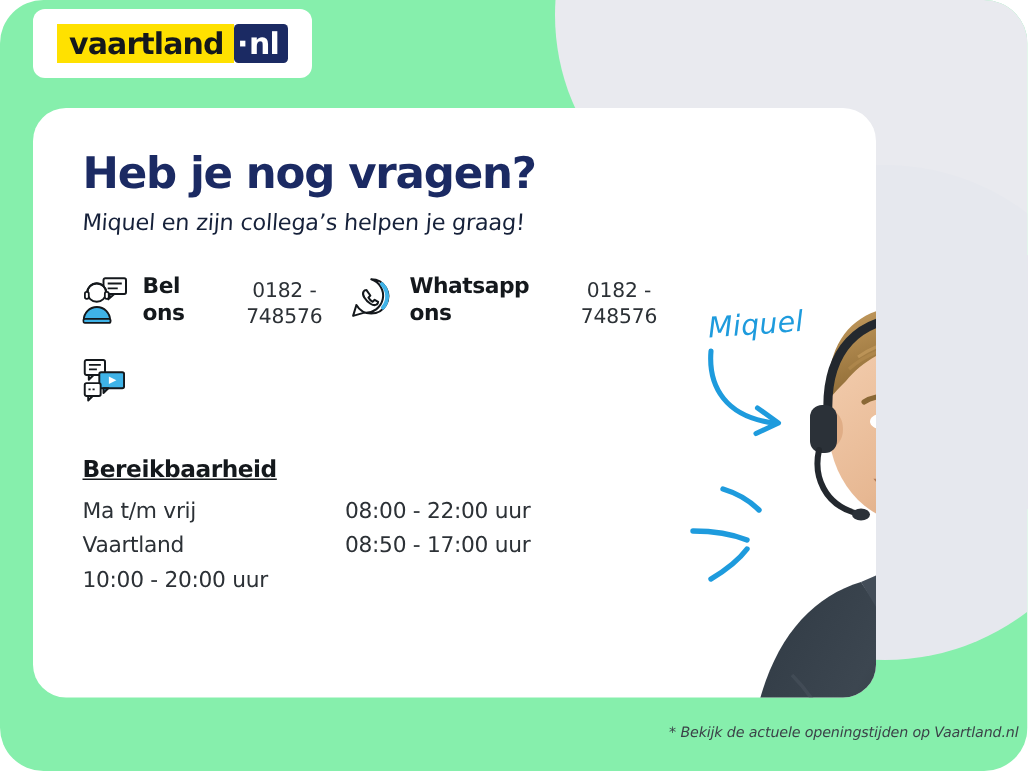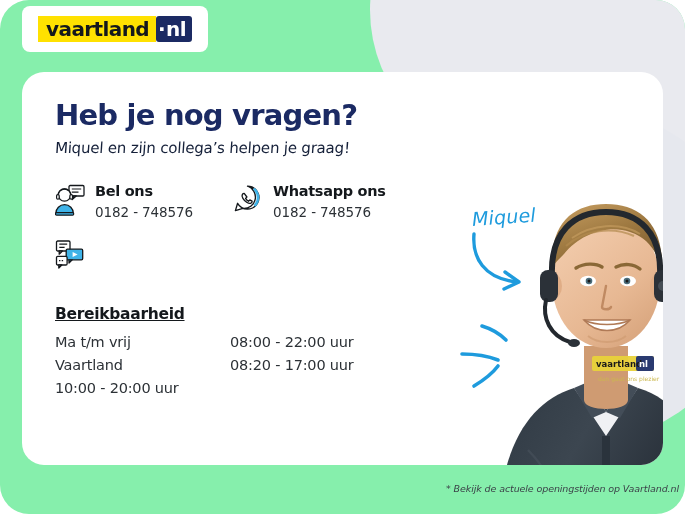--- a/index.html
+++ b/index.html
@@ -93,21 +93,21 @@
     display: flex;
     align-items: center;
     padding-right: 1px;
   }
 
   
   .card {
     position: absolute;
     left: 22px;
     top: 72px;
-    width: 641px;
+    width: 562px;
     height: 393px;
     background: #ffffff;
     border-radius: 22px;
     overflow: hidden;
   }
 
   .card-inner { position: absolute; left: 33px; top: 28px; width: 400px; }
 
   .headline {
     font-family: "DejaVu Sans", sans-serif;
@@ -129,36 +129,37 @@
 
   
   .contact-grid {
     margin-top: 26px;
     display: grid;
     grid-template-columns: 178px 1fr;
     row-gap: 18px;
   }
   .contact-item { display: flex; align-items: flex-start; gap: 10px; }
   .contact-icon { width: 30px; height: 32px; flex: 0 0 30px; margin-top: 1px; }
-  .contact-text { display: flex; flex-direction: column; }
+  .contact-text { display: flex; flex-direction: row; }
   .contact-title {
     font-family: "DejaVu Sans", sans-serif;
     font-weight: 700;
     font-size: 14.5px;
     color: #14181c;
     letter-spacing: -0.3px;
     line-height: 1.2;
   }
   .contact-value {
     margin-top: 3px;
     font-family: "DejaVu Sans", sans-serif;
     font-size: 13.5px;
     color: #2c3136;
     letter-spacing: -0.1px;
     line-height: 1.2;
+    text-align: center;
   }
 
   
   .hours-title {
     margin-top: 34px;
     font-family: "DejaVu Sans", sans-serif;
     font-weight: 700;
     font-size: 15.5px;
     color: #14181c;
     letter-spacing: -0.3px;
@@ -290,21 +291,21 @@
         </div>
 
         <div></div>
       </div>
 
       <div class="hours-title">Bereikbaarheid</div>
       <div class="hours-table">
         <span>Ma t/m vrij</span>
         <span>08:00 - 22:00 uur</span>
         <span>Vaartland</span>
-        <span>08:20 - 17:00 uur</span>
+        <span>08:50 - 17:00 uur</span>
         <span>10:00 - 20:00 uur</span>
       </div>
     </div>
 
     <div class="person">
       <svg viewBox="0 0 230 388" width="230" height="388">
         <defs>
           <clipPath id="cardclip">
               <rect x="-44" y="-6" width="274" height="393"></rect>
             </clipPath>

